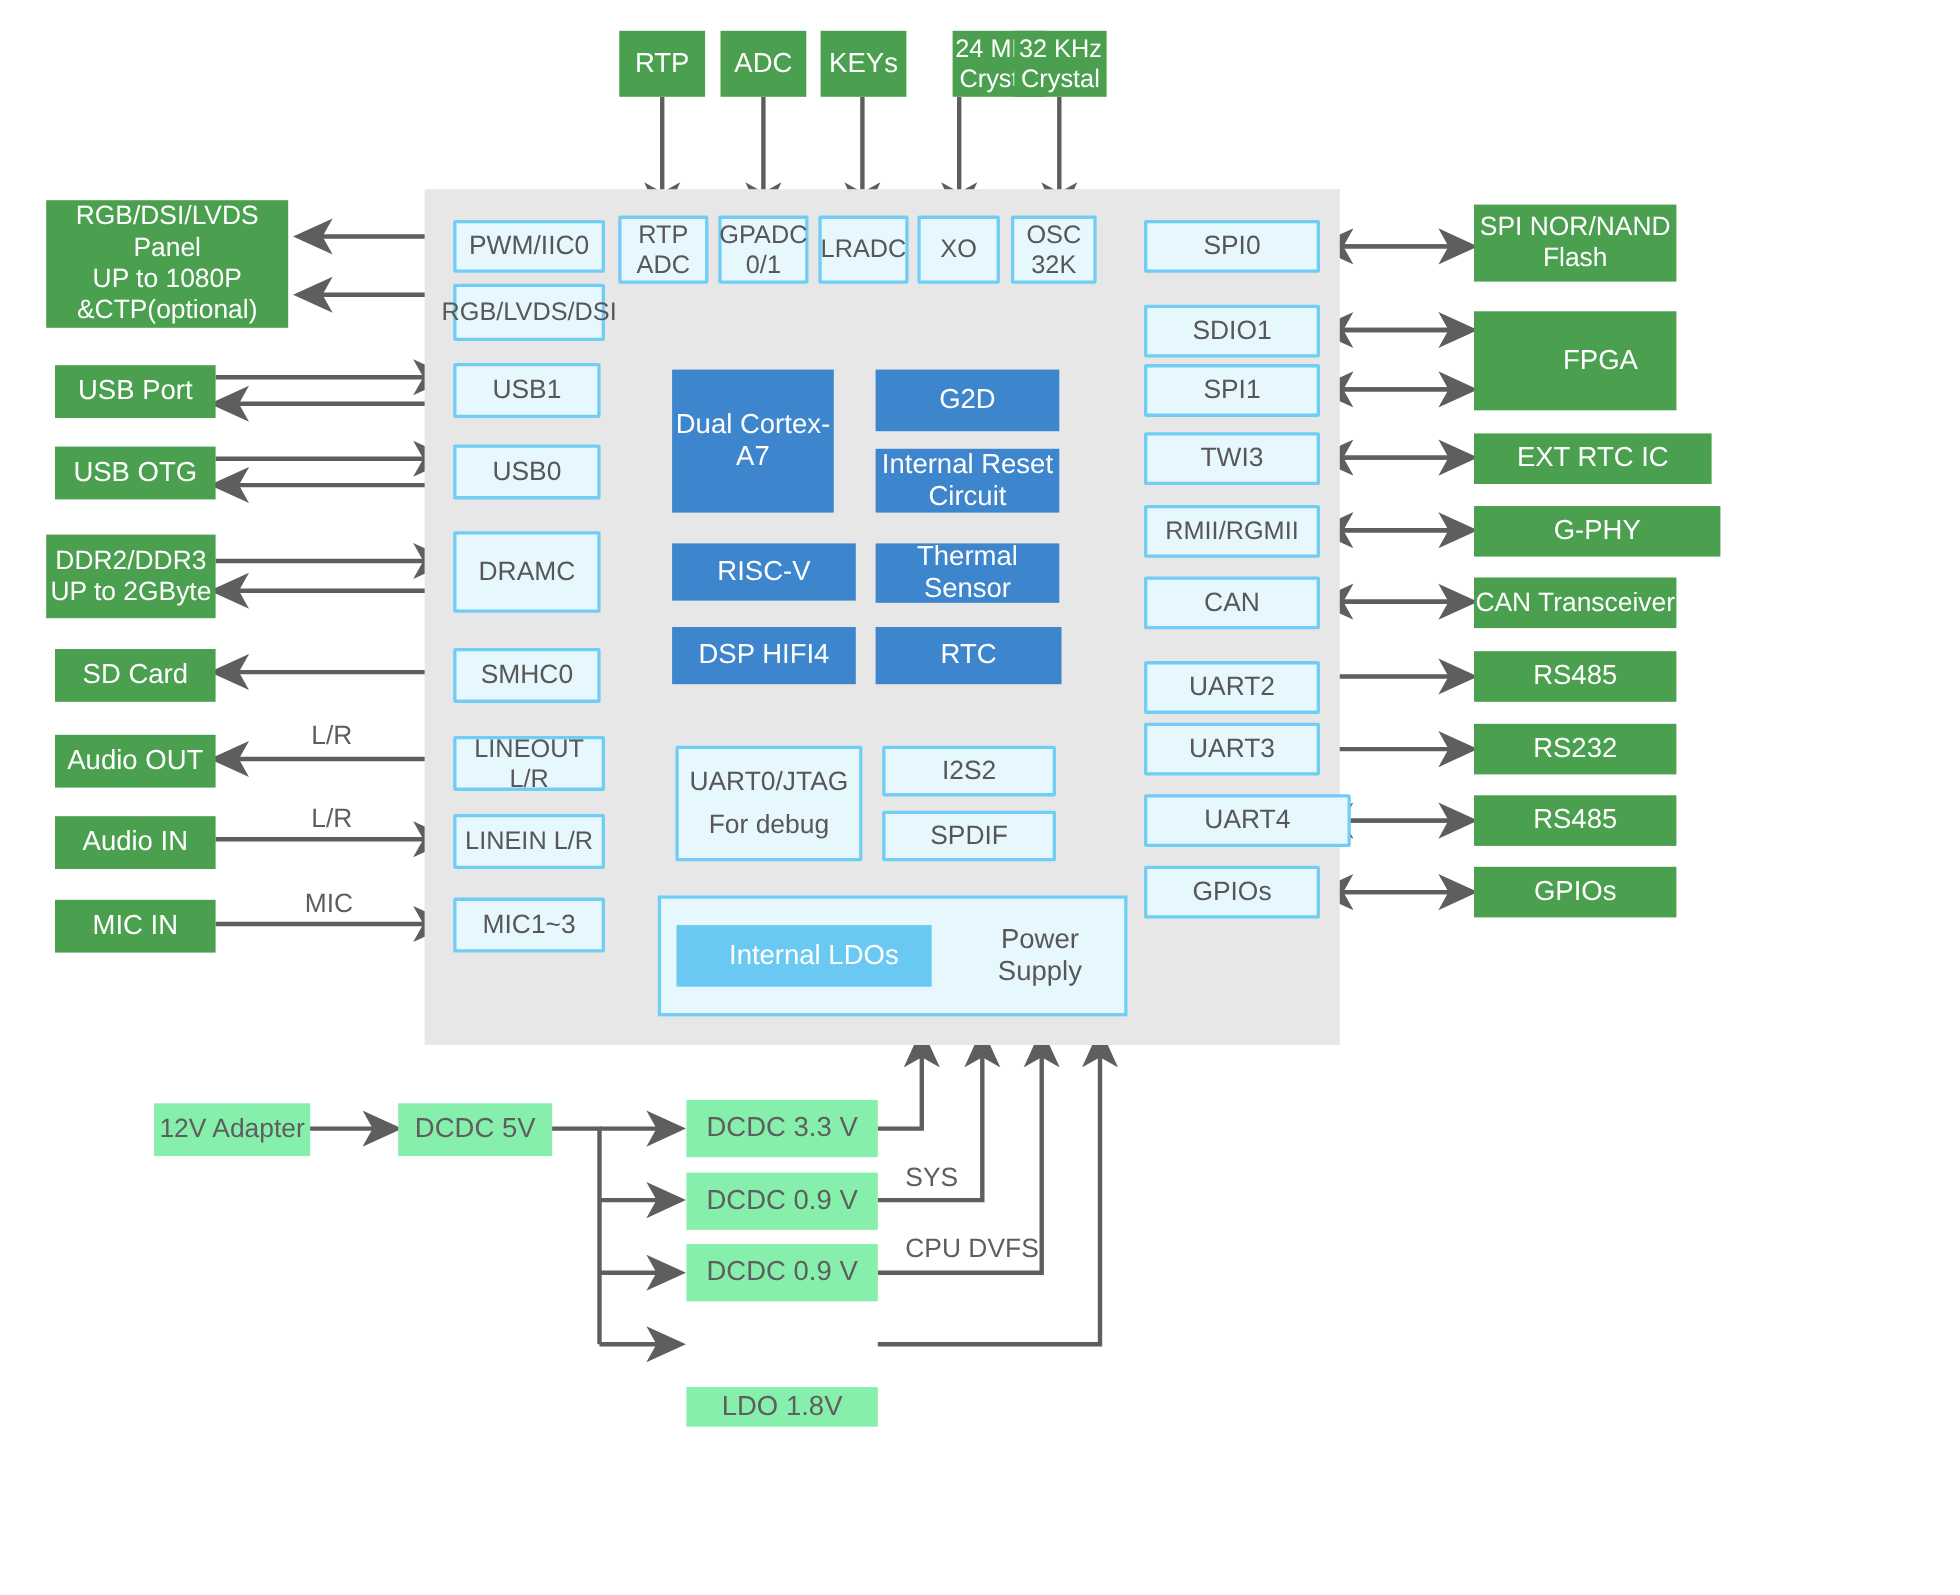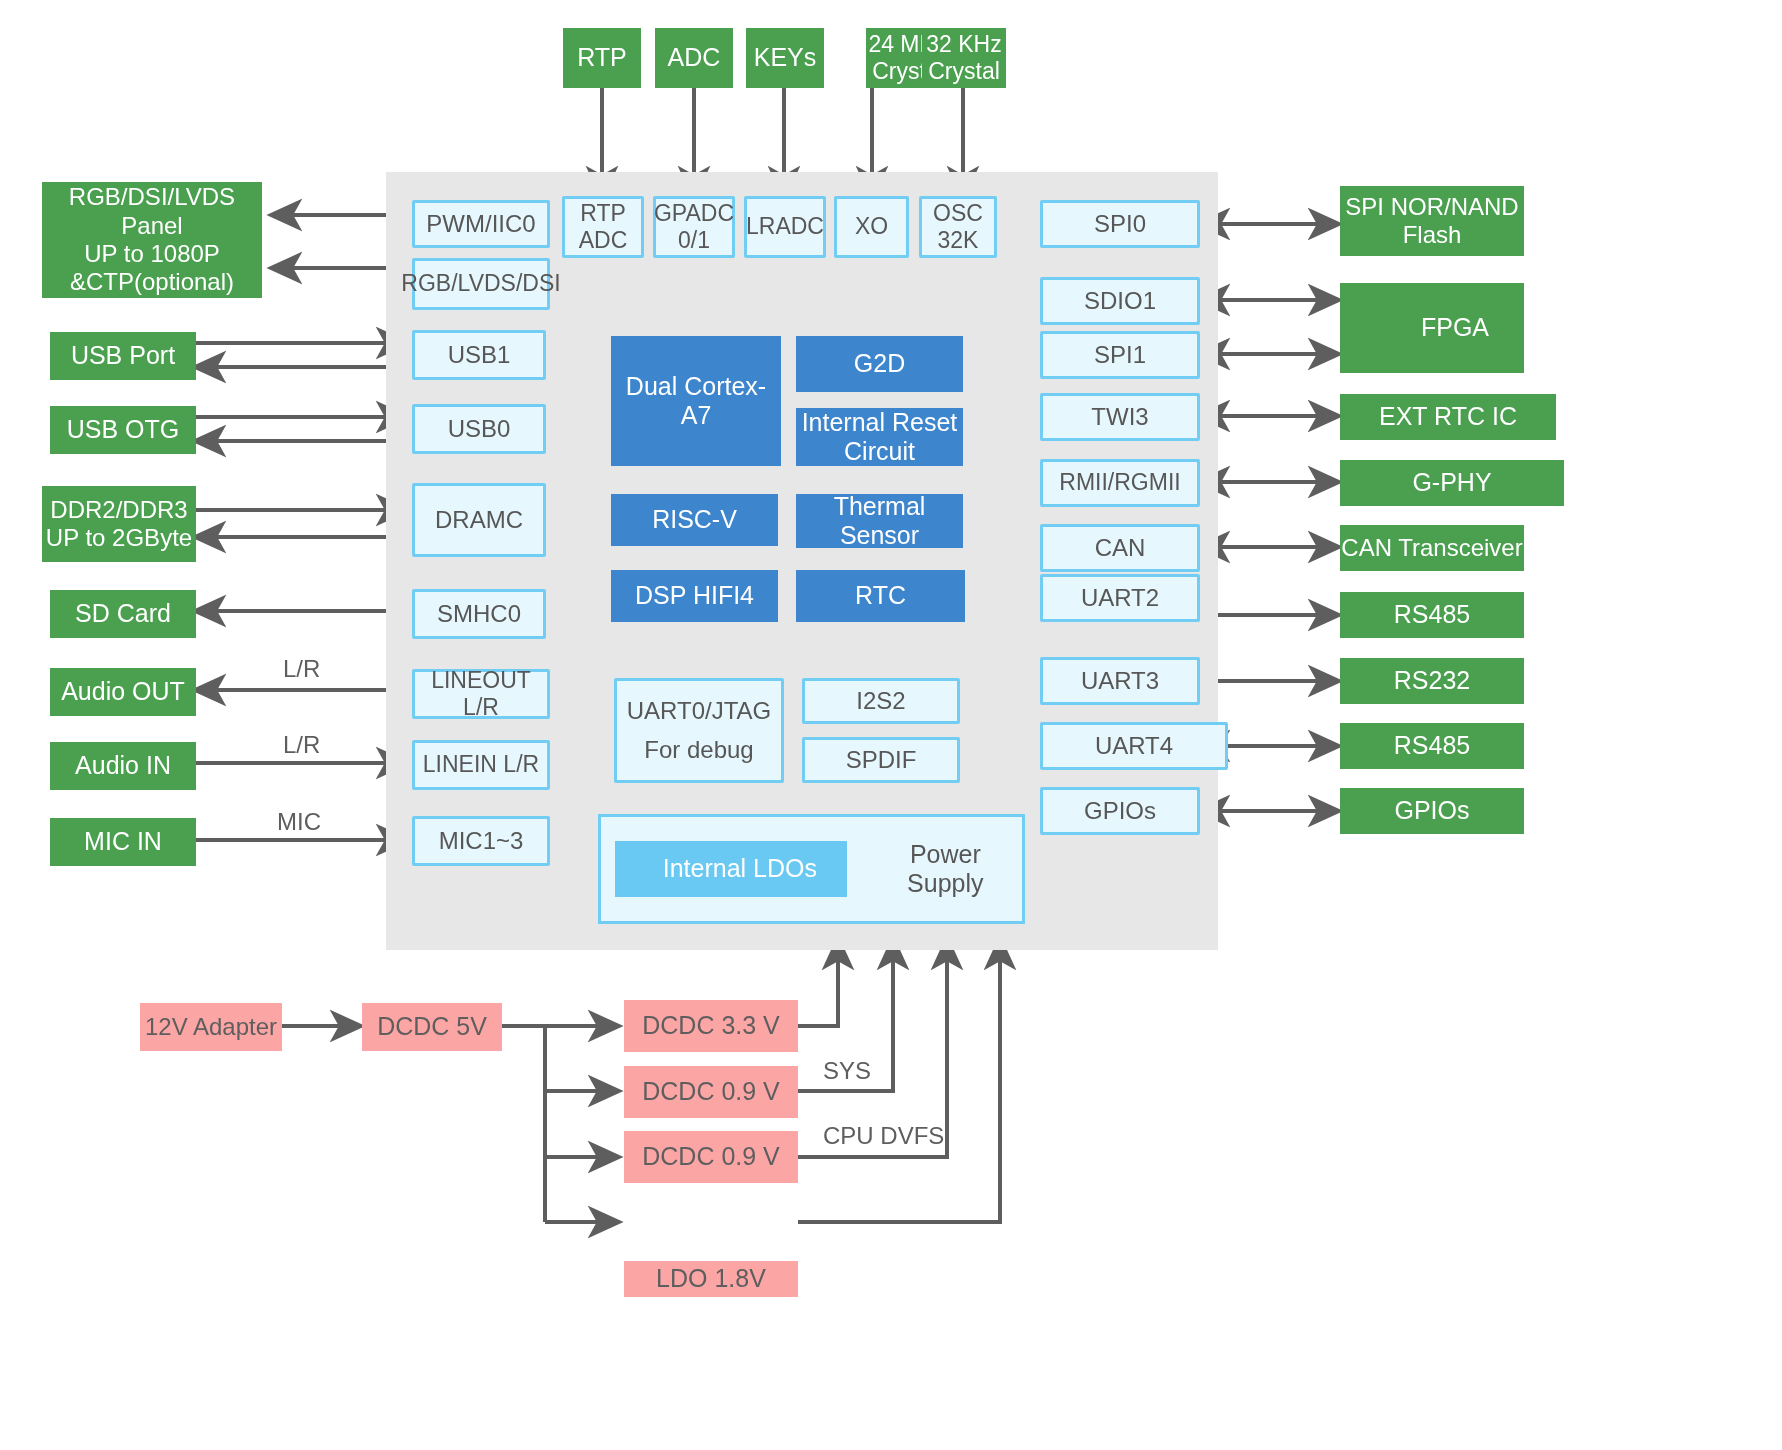--- a/index.html
+++ b/index.html
@@ -22,21 +22,21 @@
 
   
   .core{background:#3d85cc;color:#ffffff;font-size:25px;}
 
   
   .pwrbox{background:#e6f7fd;border:3px solid #72cdf4;}
   .ldo{background:#6ac9f2;color:#ffffff;font-size:25px;padding-left:18px;}
   .pwrlabel{color:#575757;font-size:25px;}
 
   
-  .orange{background:#fca5a5;color:#5e5e5e;font-size:25px;}
+  .orange{background:#86efac;color:#5e5e5e;font-size:25px;}
 
   
   .lbl{position:absolute;color:#5e5e5e;font-size:24px;white-space:nowrap;}
 
   svg.wires{position:absolute;left:0;top:0;width:1782px;height:1450px;pointer-events:none;}
   .ln{stroke:#5e5e5e;stroke-width:4;fill:none;}
 </style>
 </head>
 <body>
 
@@ -199,21 +199,21 @@
   <div class="box iface" style="left:412px;top:669px;width:138px;height:50px;font-size:23px;">
     <span>LINEOUT L/R</span>
   </div>
   <div class="box iface" style="left:412px;top:740px;width:138px;height:50px;font-size:23px;">
     <span>LINEIN L/R</span>
   </div>
   <div class="box iface" style="left:412px;top:816px;width:138px;height:50px;">
     <span>MIC1~3</span>
   </div>
 
-  <div class="box core" style="left:611px;top:336px;width:170px;height:130px;">
+  <div class="box core" style="left:611px;top:336px;width:147px;height:130px;">
     <span>Dual Cortex-A7</span>
   </div>
   <div class="box core" style="left:796px;top:336px;width:167px;height:56px;">
     <span>G2D</span>
   </div>
   <div class="box core" style="left:796px;top:408px;width:167px;height:58px;white-space:pre-line;">
     <span style="white-space:pre-line;">Internal Reset
 Circuit</span>
   </div>
   <div class="box core" style="left:611px;top:494px;width:167px;height:52px;">
@@ -259,21 +259,21 @@
   </div>
   <div class="box iface" style="left:1040px;top:393px;width:160px;height:48px;">
     <span>TWI3</span>
   </div>
   <div class="box iface" style="left:1040px;top:459px;width:160px;height:48px;font-size:23px;">
     <span>RMII/RGMII</span>
   </div>
   <div class="box iface" style="left:1040px;top:524px;width:160px;height:48px;">
     <span>CAN</span>
   </div>
-  <div class="box iface" style="left:1040px;top:574px;width:160px;height:48px;text-align:center;">
+  <div class="box iface" style="left:1040px;top:601px;width:160px;height:48px;text-align:center;">
     <span>UART2</span>
   </div>
   <div class="box iface" style="left:1040px;top:657px;width:160px;height:48px;">
     <span>UART3</span>
   </div>
   <div class="box iface" style="left:1040px;top:722px;width:188px;height:48px;">
     <span>UART4</span>
   </div>
   <div class="box iface" style="left:1040px;top:787px;width:160px;height:48px;">
     <span>GPIOs</span>

